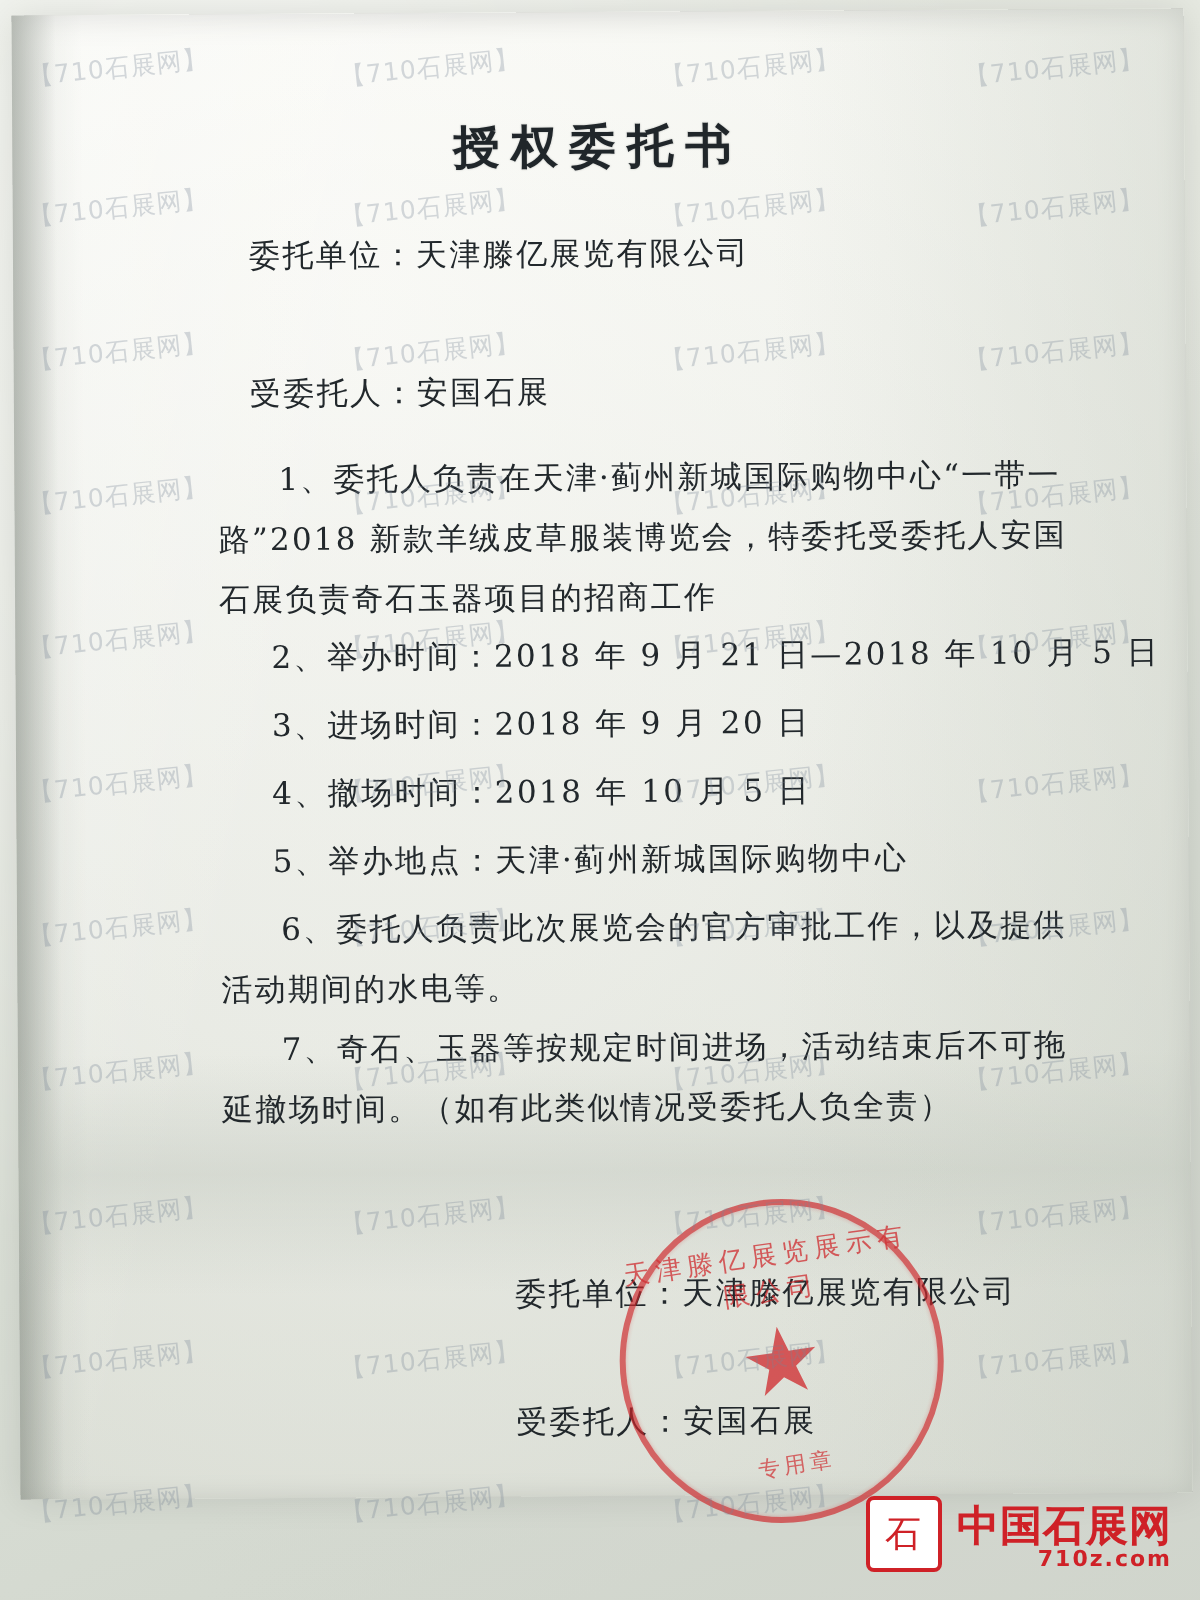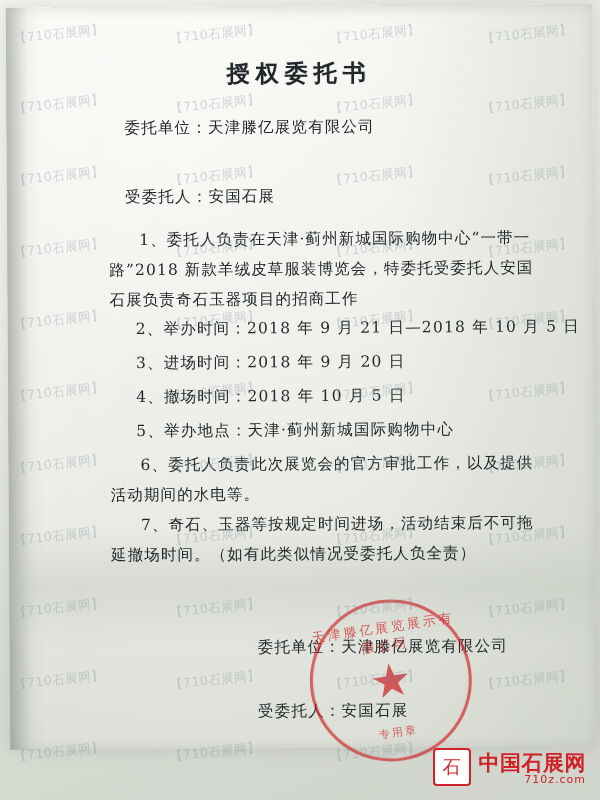--- a/index.html
+++ b/index.html
@@ -198,20 +198,21 @@
     font-family: "DejaVu Serif", serif;
     font-weight: bold;
     letter-spacing: 0.5px;
   }
   .logo-sub {
     font-size: 11px;
     color: #cf2127;
     font-family: "DejaVu Sans", sans-serif;
     letter-spacing: 1px;
     text-align: right;
+    font-weight: bold;
   }
 </style>
 </head>
 <body>
 
 <div class="page">
 
   <div class="sheet">
     <div class="crease1"></div>
     <div class="crease2"></div>

